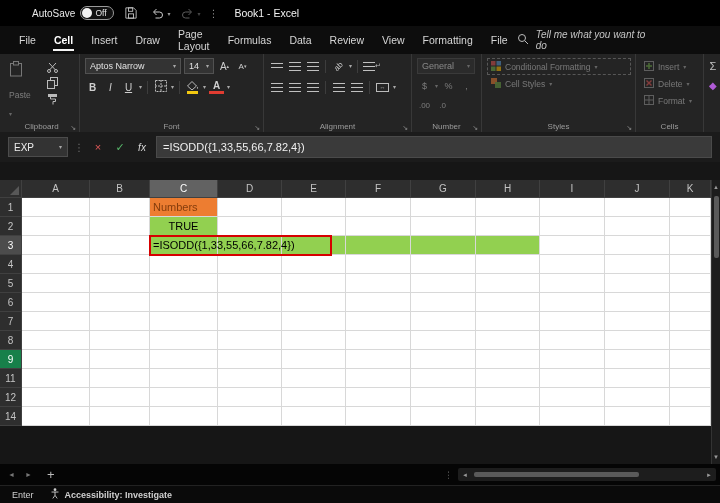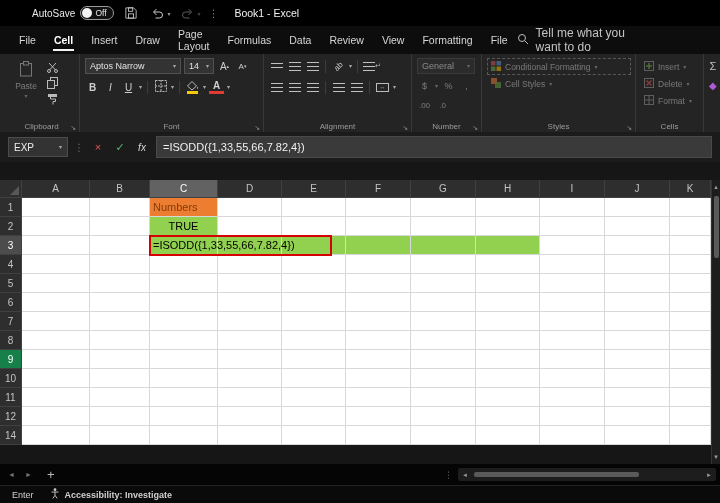--- a/index.html
+++ b/index.html
@@ -16,35 +16,35 @@
   .tb-caret{font-size:6px;color:#9a9a9a;margin-left:1px;}
   .dots{color:#8a8a8a;font-size:10px;margin-left:8px;}
   .doc-title{margin-left:16px;font-size:10.5px;color:#f2f2f2;}
 
   
   .menubar{height:28px;background:#0d0d0d;display:flex;align-items:center;padding:0 10px;flex:none;}
   #menu-items{display:flex;align-items:center;height:100%;}
   .menu-item{color:#d6d6d6;font-size:10.5px;padding:0 9px;height:100%;display:flex;align-items:center;position:relative;cursor:default;}
   .menu-item.active{color:#fff;font-weight:bold;}
   .menu-item.active::after{content:"";position:absolute;left:8px;right:8px;bottom:3px;height:2px;background:#f5f5f5;}
-  .menu-search{display:flex;align-items:center;gap:7px;color:#c4c4c4;font-size:12px;margin-left:auto;margin-right:58px;}
+  .menu-search{display:flex;align-items:center;gap:7px;color:#c4c4c4;font-size:10px;margin-left:auto;margin-right:58px;font-style:italic;}
 
   
   .ribbon{height:78px;background:#242424;display:flex;padding-left:4px;flex:none;position:relative;}
   .rgroup{position:relative;height:100%;border-right:1px solid #383838;padding:4px 4px 13px 5px;flex:none;}
   .rgroup-label{position:absolute;bottom:1px;left:0;right:0;text-align:center;font-size:8px;color:#9c9c9c;}
   .launcher{position:absolute;bottom:1px;right:3px;font-size:7px;color:#8d8d8d;line-height:1;}
   .rrow{display:flex;align-items:center;gap:3px;}
   .dd{background:#333;border:1px solid #515151;color:#e2e2e2;font-size:9px;height:16px;display:flex;align-items:center;justify-content:space-between;padding:0 4px;}
   .caret{font-size:6px;color:#a8a8a8;line-height:1;}
   .icon-btn{color:#cfcfcf;height:16px;min-width:15px;display:flex;align-items:center;justify-content:center;font-size:10px;}
   .vsep{width:1px;height:13px;background:#3d3d3d;margin:0 2px;}
   .disabled{opacity:.5;}
   .dashed{outline:1px dashed #8a8a8a;outline-offset:-1px;}
-  .paste-btn{width:34px;display:flex;flex-direction:column;align-items:center;gap:2px;color:#cfcfcf;font-size:8.5px;padding-top:3px;}
+  .paste-btn{width:34px;display:flex;flex-direction:column;align-items:flex-start;gap:11px;color:#cfcfcf;font-size:8.5px;padding-top:3px;}
   .clip-inner{display:flex;gap:4px;}
   .clip-col{display:flex;flex-direction:column;gap:3px;padding-top:3px;}
   .mini-btn{height:13px;display:flex;align-items:center;}
   .boldb{font-weight:bold;}
   .italicb{font-style:italic;}
   .underb{text-decoration:underline;}
   .fontcolor{border-bottom:3px solid #e03c31;height:13px;font-size:10px;font-weight:bold;}
   .fillwrap{display:flex;flex-direction:column;align-items:center;}
   .fillbar{width:11px;height:3px;background:#f2c811;margin-top:-1px;}
   .lines{width:12px;height:9px;background:repeating-linear-gradient(to bottom,#c0c0c0 0 1.2px,transparent 1.2px 3.8px);}
@@ -547,34 +547,20 @@
             <div class="cell" style="width: 64px;"></div>
             <div class="cell" style="width: 64px;"></div>
             <div class="cell" style="width: 65px;"></div>
             <div class="cell" style="width: 65px;"></div>
             <div class="cell" style="width: 64px;"></div>
             <div class="cell" style="width: 65px;"></div>
             <div class="cell" style="width: 65px;"></div>
             <div class="cell" style="width: 41px;"></div>
           </div>
           <div class="grid-row">
-            <div class="row-header">10</div>
-            <div class="cell" style="width: 68px;"></div>
-            <div class="cell" style="width: 60px;"></div>
-            <div class="cell" style="width: 68px;"></div>
-            <div class="cell" style="width: 64px;"></div>
-            <div class="cell" style="width: 64px;"></div>
-            <div class="cell" style="width: 65px;"></div>
-            <div class="cell" style="width: 65px;"></div>
-            <div class="cell" style="width: 64px;"></div>
-            <div class="cell" style="width: 65px;"></div>
-            <div class="cell" style="width: 65px;"></div>
-            <div class="cell" style="width: 41px;"></div>
-          </div>
-          <div class="grid-row">
             <div class="row-header">11</div>
             <div class="cell" style="width: 68px;"></div>
             <div class="cell" style="width: 60px;"></div>
             <div class="cell" style="width: 68px;"></div>
             <div class="cell" style="width: 64px;"></div>
             <div class="cell" style="width: 64px;"></div>
             <div class="cell" style="width: 65px;"></div>
             <div class="cell" style="width: 65px;"></div>
             <div class="cell" style="width: 64px;"></div>
             <div class="cell" style="width: 65px;"></div>

